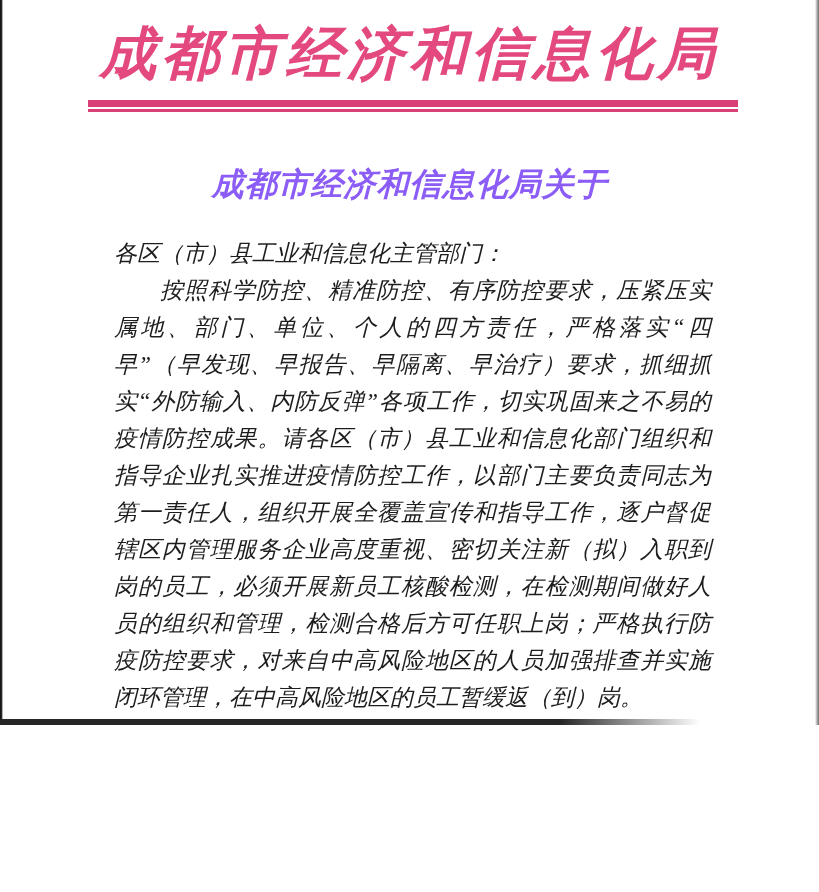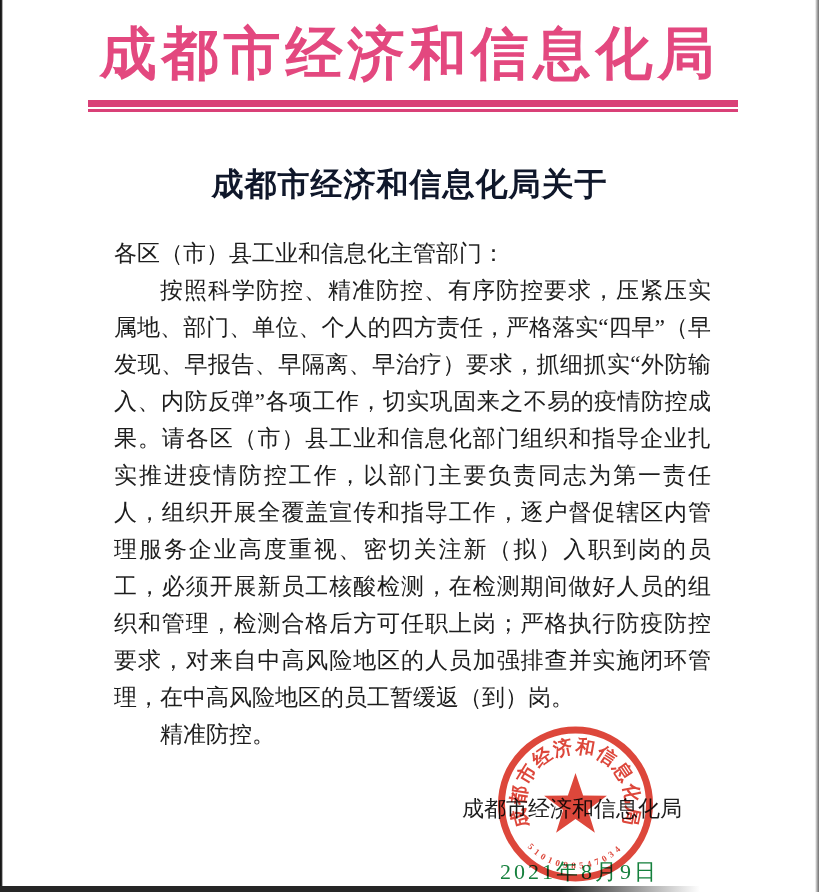--- a/index.html
+++ b/index.html
@@ -1,21 +1,22 @@
 <!DOCTYPE html>
 <html><head>
 <meta charset="utf-8">
 <style>
   html,body{margin:0;padding:0;background:#ffffff;}
   .page{
     position:relative;
-    width:819px;height:892px;
+    width:819px;height:725px;
     background:#ffffff;
     overflow:hidden;
     font-family:"Liberation Serif","DejaVu Serif",serif;
+    font-style:italic;
   }
   
   .edge-left{position:absolute;left:0;top:0;width:3px;height:100%;
     background:linear-gradient(to right,#161616 0,#161616 45%,#8a8a8a 75%,rgba(255,255,255,0) 100%);}
   .edge-right{position:absolute;right:0;top:0;width:4px;height:100%;
     background:linear-gradient(to left,#6f6f6f 0,#b5b5b5 55%,rgba(255,255,255,0) 100%);}
   .edge-bottom{position:absolute;left:0;bottom:0;width:700px;height:6px;
     background:linear-gradient(to right,#262626 0,#262626 80%,rgba(38,38,38,0) 100%);}
   
   .letterhead{
@@ -32,21 +33,21 @@
     width:650px;height:12px;
     background:linear-gradient(#d94077 0 7px,#ffffff 7px 9px,#d94077 9px 12px);
   }
   
   .doc-title{
     margin:50px 0 0 0;
     text-align:center;
     font-size:32px;
     line-height:44px;
     font-weight:bold;
-    color:#0f172a;
+    color:#8b5cf6;
     letter-spacing:1px;
   }
   
   .body-text{
     margin:29px 108px 4px 114px;
     font-size:23px;
     line-height:37px;
     text-align:justify;
     color:#1d1d1d;
   }

